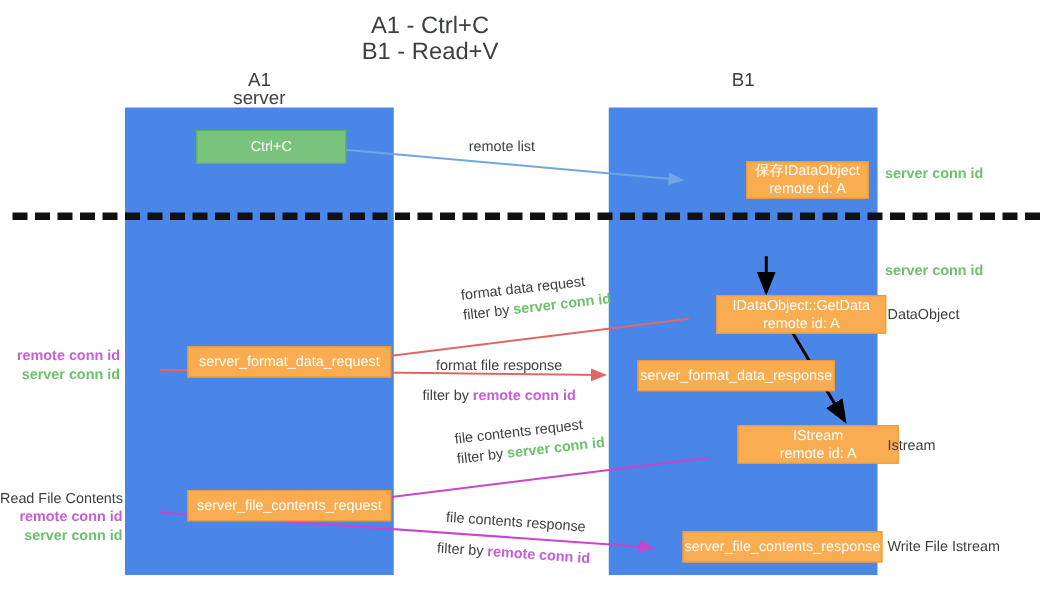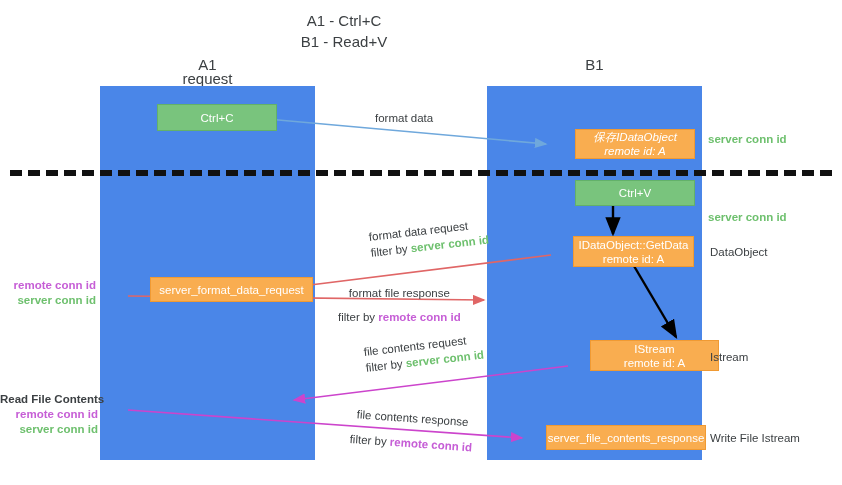--- a/index.html
+++ b/index.html
@@ -25,21 +25,21 @@
   }
 
   
   .title-block {
     position: absolute;
     left: 0;
     top: 10px;
     width: 688px;
     text-align: center;
     color: #3c4043;
-    font-size: 15px;
+    font-size: 19px;
     line-height: 21px;
   }
 
   
   .lane-header {
     position: absolute;
     text-align: center;
     color: #3c4043;
     font-size: 15px;
     line-height: 14px;
@@ -110,35 +110,35 @@
 
   .stack {
     position: absolute;
     font-size: 11.5px;
     line-height: 15px;
     white-space: nowrap;
     text-align: right;
   }
   .stack .r { color: #c65ed6; font-weight: bold; display: block; }
   .stack .s { color: #6ec06e; font-weight: bold; display: block; }
-  .stack .t { color: #3c4043; display: block; font-weight: bold; }
+  .stack .t { color: #3c4043; display: block; font-weight: normal; }
 </style>
 </head>
 <body>
 
 <div id="canvas">
 
   <div class="title-block">
     <div>A1 - Ctrl+C</div>
     <div>B1 - Read+V</div>
   </div>
 
   <div class="lane-header" style="left:100px; top:58px;">
     <div>A1</div>
-    <div>request</div>
+    <div>server</div>
   </div>
   <div class="lane-header" style="left:487px; top:58px;">
     <div>B1</div>
   </div>
 
   <div class="lane" style="left:100px; top:86px; width:215px; height:374px;"></div>
   <div class="lane" style="left:487px; top:86px; width:215px; height:374px;"></div>
 
   <svg id="svg-layer">
     <defs>
@@ -170,50 +170,53 @@
 
     <line x1="128" y1="410" x2="522" y2="438" stroke="#cc44cc" stroke-width="1.6" marker-end="url(#ar-mag)"></line>
   </svg>
 
   <div class="dash-line"></div>
 
   <div class="node green" style="left:135px; top:104px; width:120px; height:27px;">
     <span>Ctrl+C</span>
   </div>
 
-  <div class="node orange" style="left:553px; top:129px; width:120px; height:30px;font-style:italic;">
+  <div class="node orange" style="left:575px; top:129px; width:98px; height:30px;">
     <span>保存IDataObject</span>
     <span class="line2">remote id: A</span>
   </div>
 
-  <div class="node green" style="left:553px; top:180px; width:120px; height:26px;">
-    <span>Ctrl+V</span>
-  </div>
-
-  <div class="node orange" style="left:551px; top:236px; width:121px; height:31px;">
+
+  <div class="node orange" style="left:551px; top:236px; width:136px; height:31px;">
     <span>IDataObject::GetData</span>
     <span class="line2">remote id: A</span>
   </div>
 
   <div class="node orange" style="left:568px; top:340px; width:129px; height:31px;">
     <span>IStream</span>
     <span class="line2">remote id: A</span>
   </div>
 
   <div class="node orange" style="left:128px; top:277px; width:163px; height:25px;">
     <span>server_format_data_request</span>
   </div>
 
-
+  <div class="node orange" style="left:488px; top:288px; width:158px; height:25px;">
+    <span>server_format_data_response</span>
+  </div>
+
+  <div class="node orange" style="left:128px; top:392px; width:163px; height:25px;">
+    <span>server_file_contents_request</span>
+  </div>
 
   <div class="node orange" style="left:524px; top:425px; width:160px; height:25px;">
     <span>server_file_contents_response</span>
   </div>
 
-  <div class="lbl" style="left:375px; top:111px;">format data</div>
+  <div class="lbl" style="left:375px; top:111px;">remote list</div>
 
   <div class="rot-grp" style="left:368px; top:229px; transform: rotate(-6.5deg);">
     <div>format data request</div>
     <div><span>filter by </span><span class="hl-green">server conn id</span></div>
   </div>
 
   <div class="rot-grp" style="left:338px; top:285px;">
     <div style="text-align:center;">format file response</div>
     <div style="margin-top:8px;"><span>filter by </span><span class="hl-magenta">remote conn id</span></div>
   </div>

